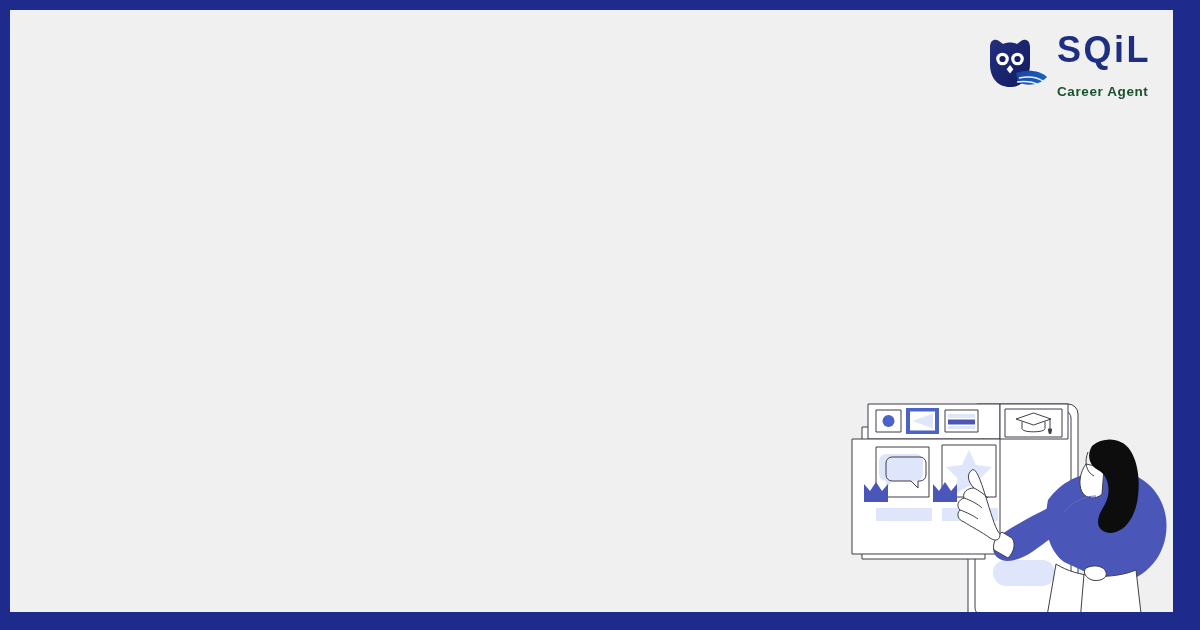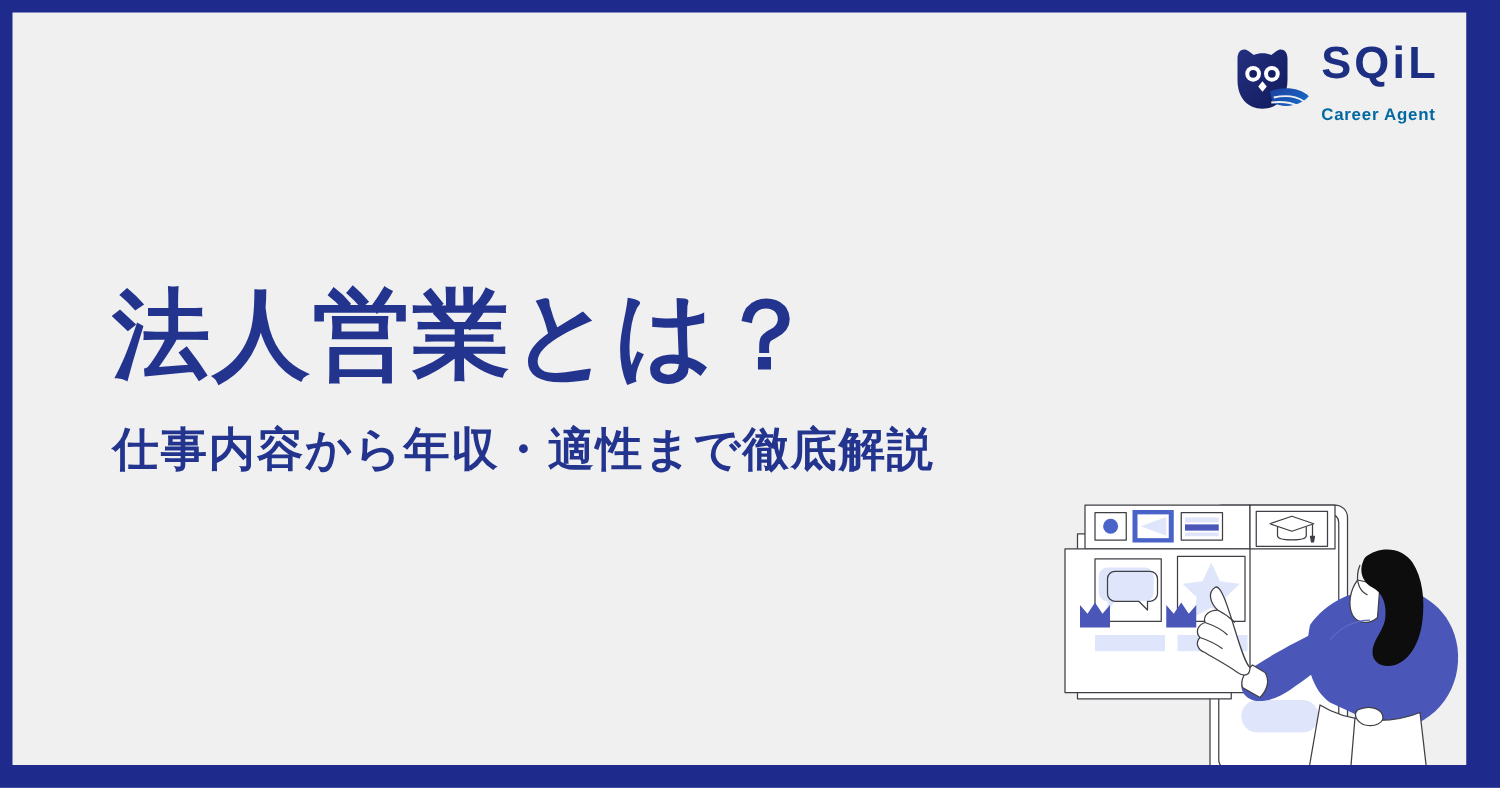--- a/index.html
+++ b/index.html
@@ -28,21 +28,21 @@
     position:absolute; right:22px; top:22px;
     display:flex; align-items:center; gap:9px;
   }
   #logo-mark { width:62px; height:56px; flex:0 0 auto; }
   #logo-words { display:flex; flex-direction:column; line-height:1; }
   #logo-title {
     font-size:36px; font-weight:bold; color:#1c2f83;
     letter-spacing:2.5px;
   }
   #logo-sub {
-    font-size:13.5px; font-weight:bold; color:#0369a1;
+    font-size:13.5px; font-weight:bold; color:#14532d;
     letter-spacing:0.6px; margin-top:17px;
   }
 
   
   #headline { position:absolute; left:80px; top:214px; }
   #title {
     font-size:78px; font-weight:bold; color:#23348f;
     letter-spacing:2px; line-height:1.12; white-space:nowrap;
   }
   #subtitle {
@@ -90,24 +90,20 @@
         <path d="M30 36 C40 32 54 33 61 40 C54 48 41 50 32 45 Z" fill="url(#wingg)"></path>
         <path d="M33 41 C42 39 51 40 57 44" stroke="#f0f0f0" stroke-width="1.5" fill="none"></path>
         <path d="M31 45 C39 44 47 45 53 48" stroke="#f0f0f0" stroke-width="1.5" fill="none"></path>
       </svg>
       <div id="logo-words">
         <div id="logo-title">SQiL</div>
         <div id="logo-sub">Career Agent</div>
       </div>
     </div>
 
-    <div id="headline">
-      <div id="title">法人営業とは？</div>
-      <div id="subtitle">仕事内容から年収・適性まで徹底解説</div>
-    </div>
 
     <div id="illus">
       <svg width="340" height="230" viewBox="0 0 340 230">
         <g stroke="#3f3f46" stroke-width="1" fill="#ffffff" stroke-linejoin="round">
 
           <rect x="118" y="12" width="110" height="218" rx="10" fill="#ffffff"></rect>
           <rect x="125" y="19" width="96" height="204" rx="7" fill="#ffffff"></rect>
 
           <rect x="143" y="168" width="62" height="26" rx="13" fill="#dfe6fb" stroke="none"></rect>
 

